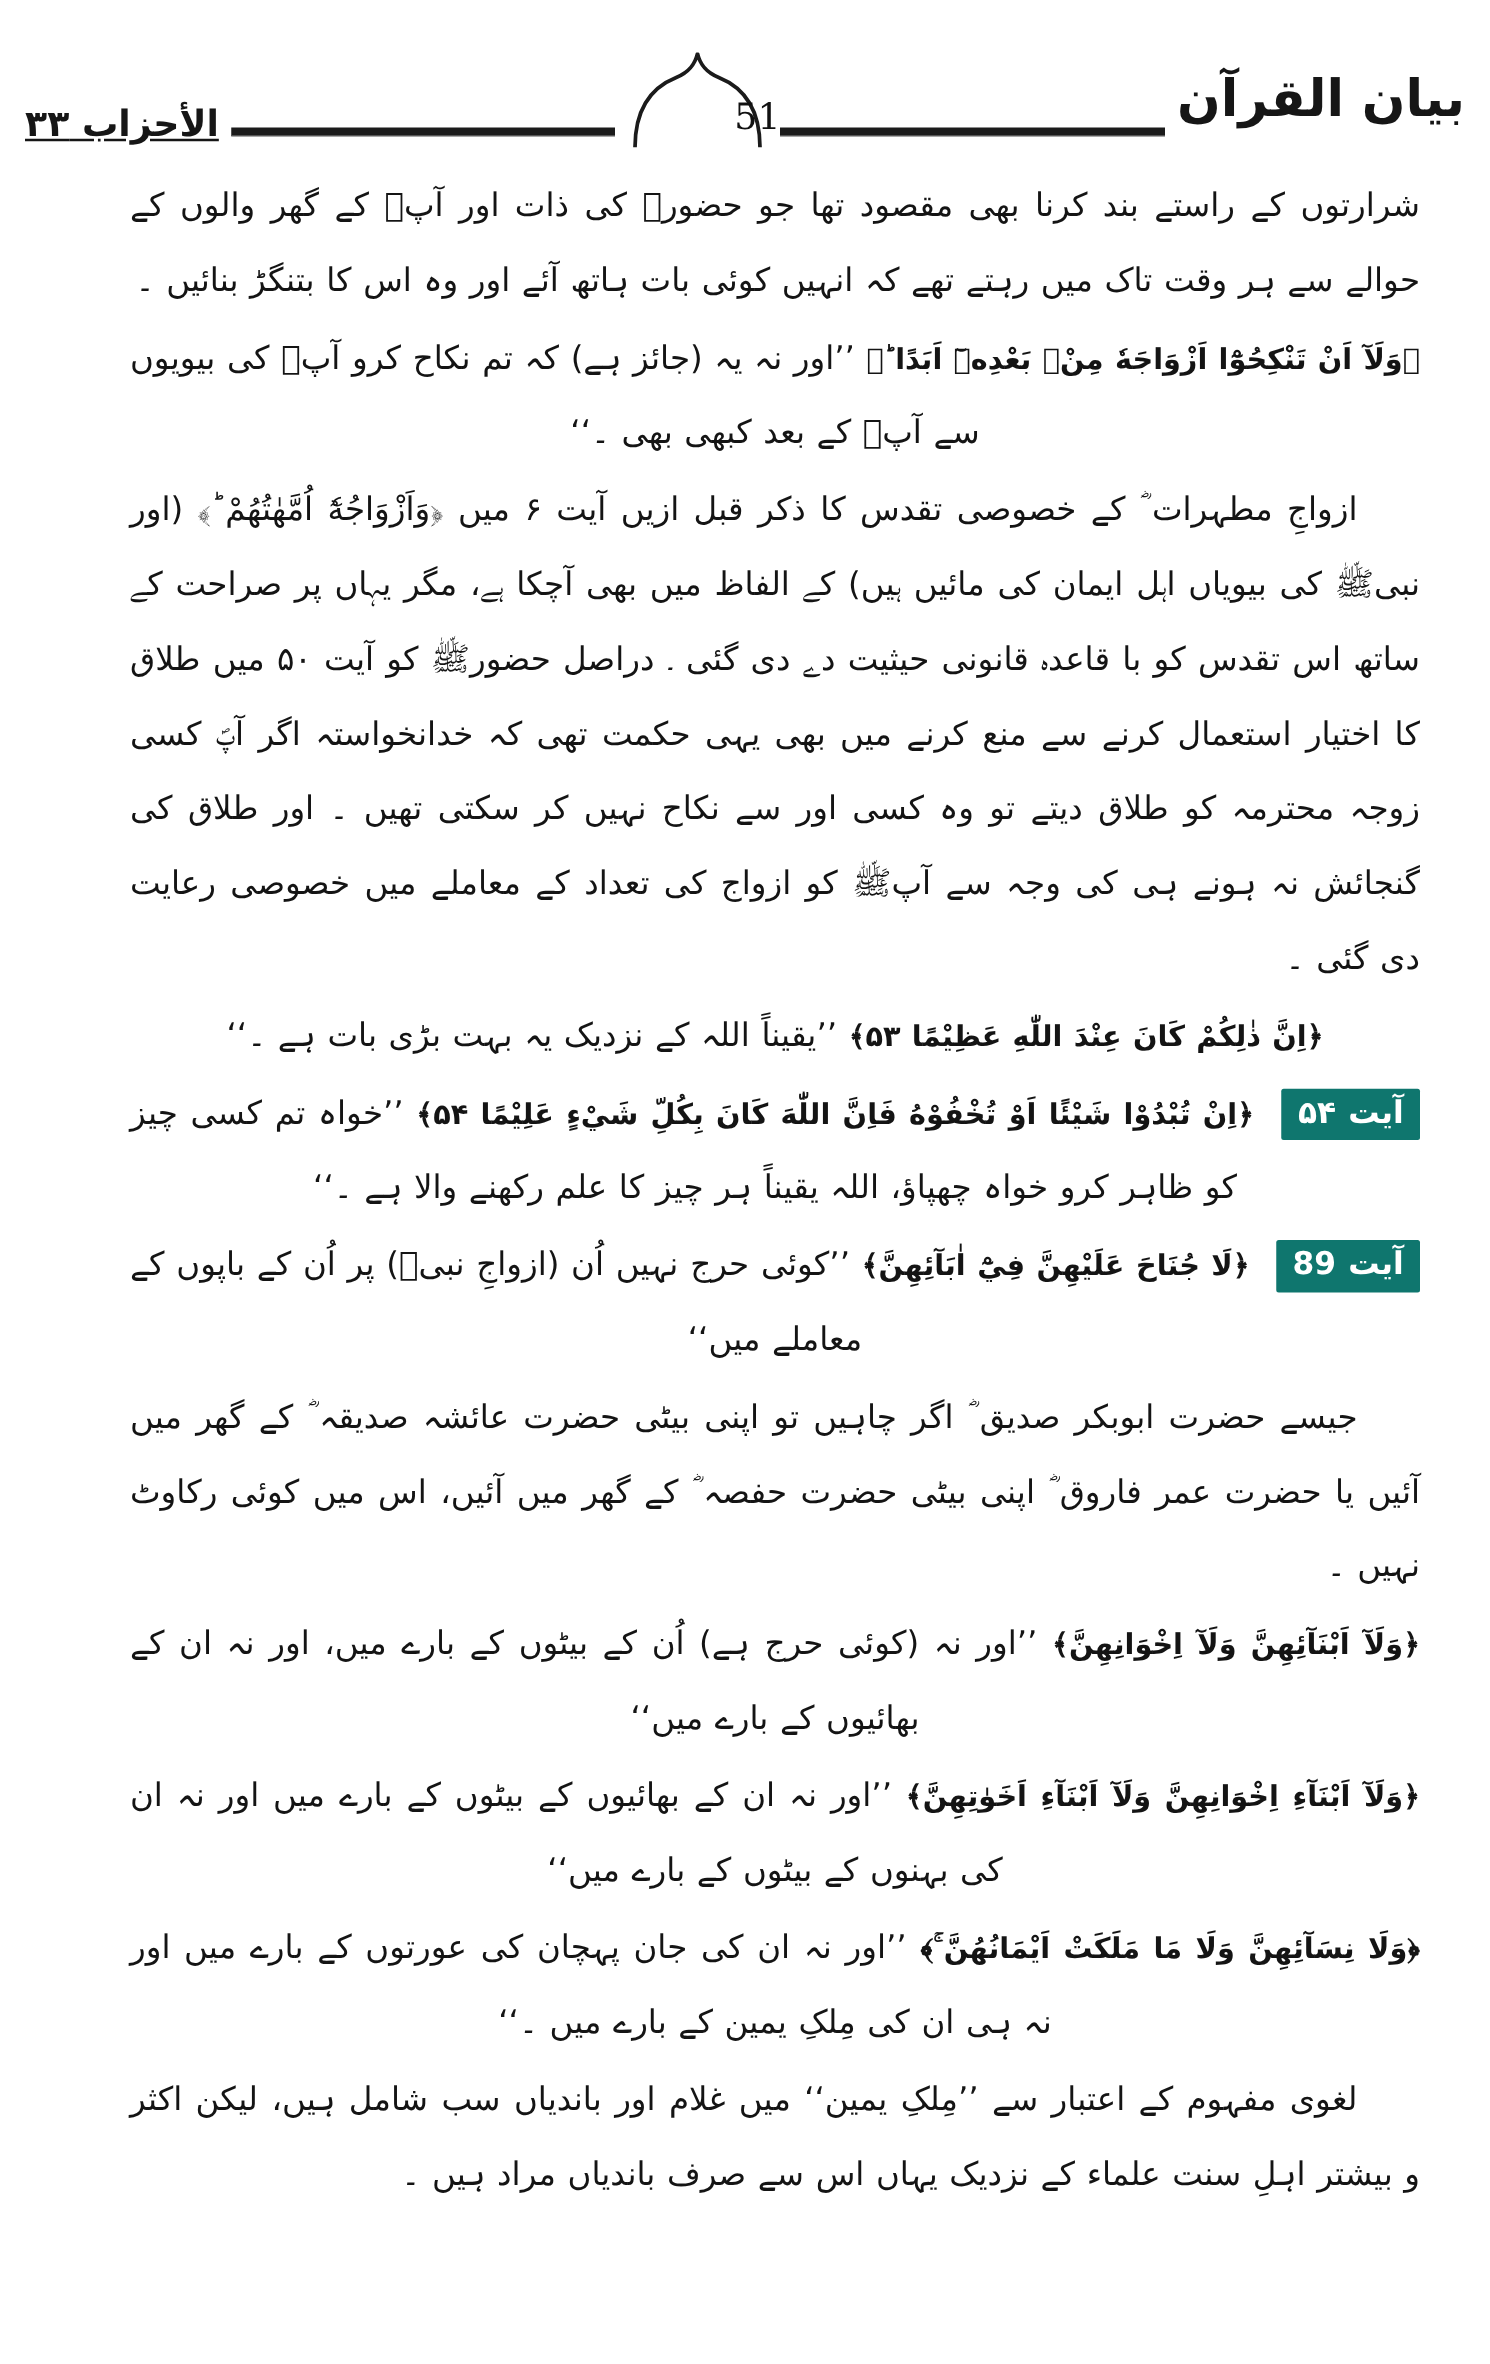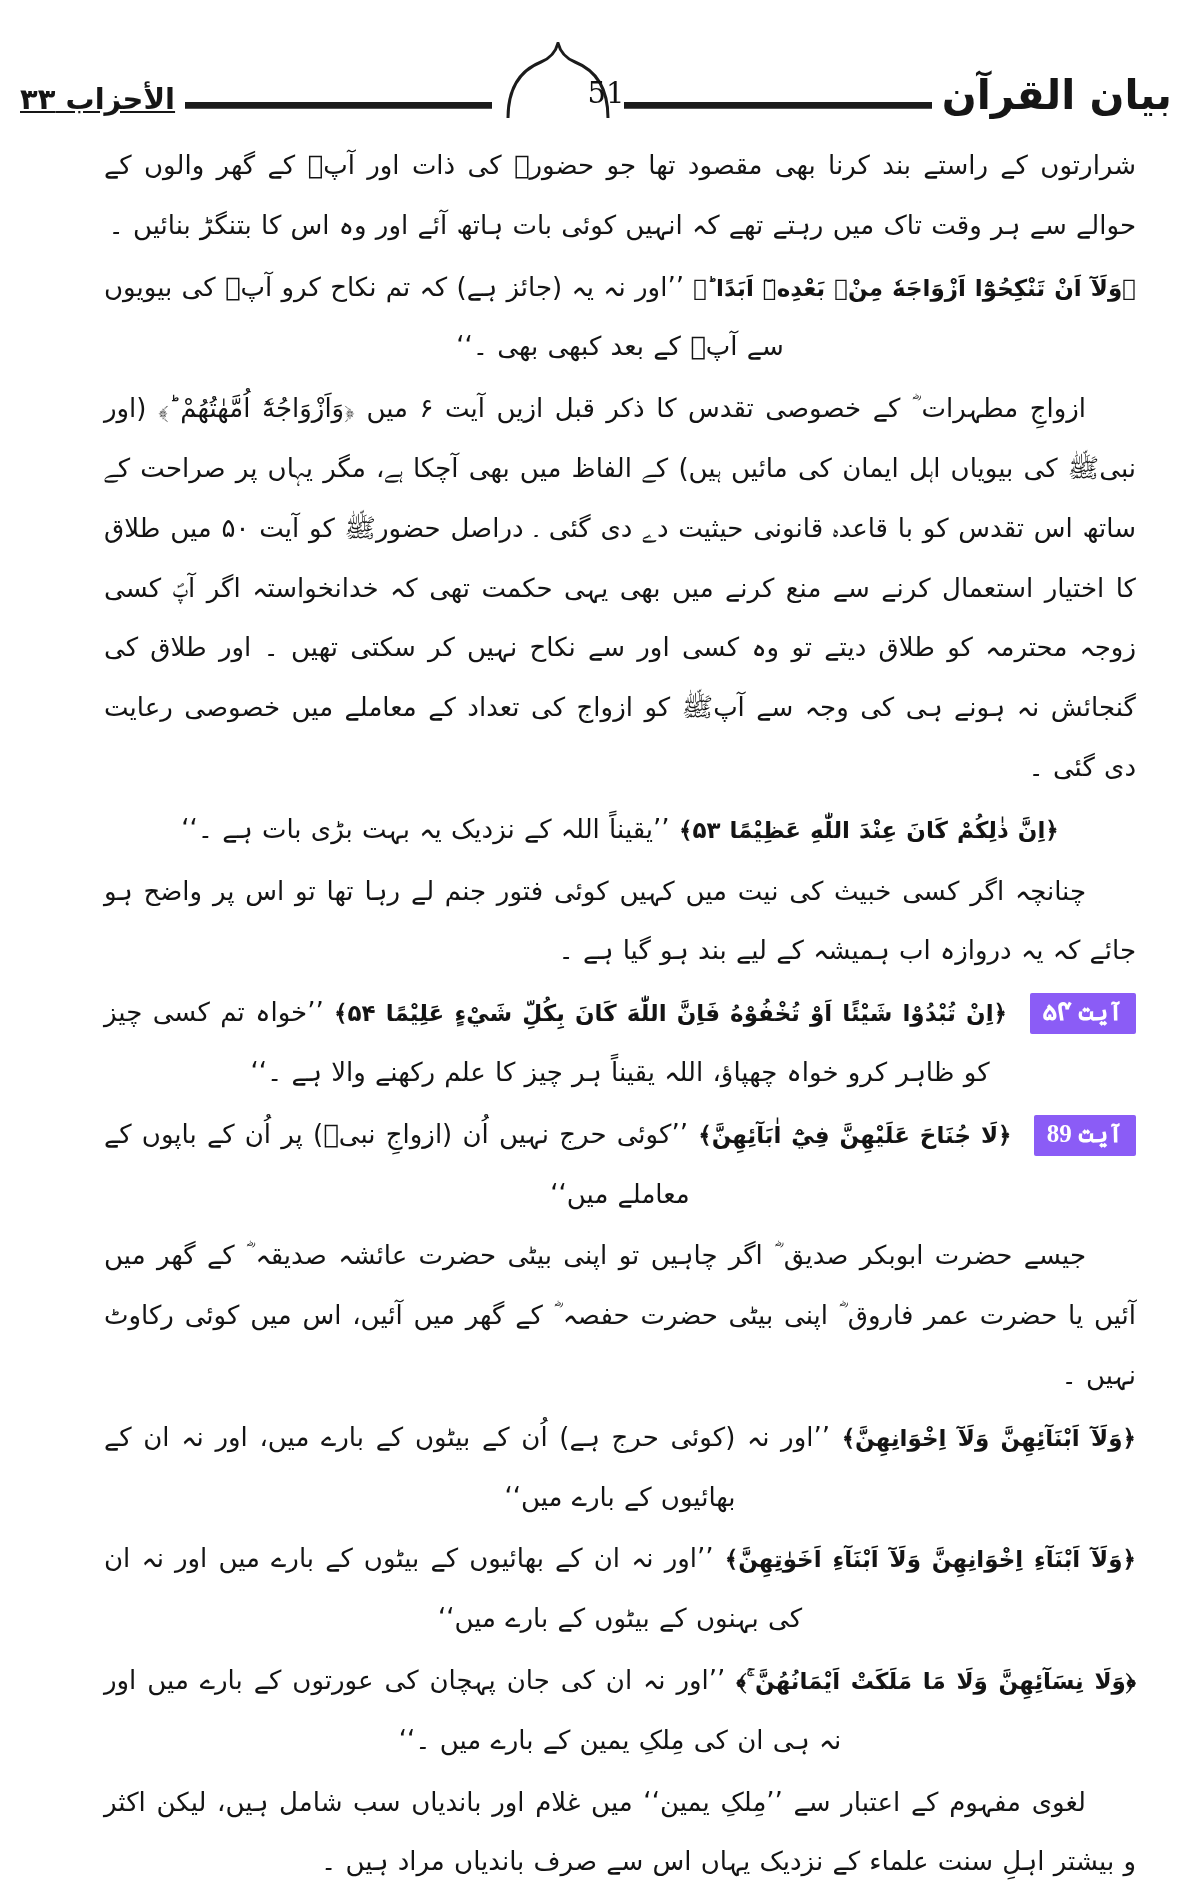--- a/index.html
+++ b/index.html
@@ -21,21 +21,21 @@
     align-items:flex-end;
     padding:40px 20px 0 20px;
     height:78px;
   }
   .book-title{
     font-size:41px;
     font-weight:700;
     line-height:1;
     white-space:nowrap;
     padding-left:10px;
-    margin-bottom:2px;
+    margin-bottom:18px;
     letter-spacing:-1px;
   }
   .chapter{
     font-size:29px;
     font-weight:700;
     line-height:1;
     white-space:nowrap;
     padding-right:10px;
     margin-bottom:4px;
     text-decoration:underline;
@@ -84,31 +84,30 @@
   }
   .ar{
     font-weight:700;
     font-size:23px;
   }
   .ur{
     font-weight:400;
   }
   .badge{
     display:inline-block;
-    background:#8b5cf6;
+    background:#0f766e;
     color:#ffffff;
     font-weight:700;
     font-size:25px;
     line-height:1.5;
     padding:0 13px 4px 13px;
     margin-left:12px;
     border-radius:2px;
     text-indent:0;
     vertical-align:middle;
-    font-family:Liberation Serif, serif;
   }
 </style>
 </head>
 <body>
 
 <div class="page">
 
   <div class="header">
     <div class="book-title">بیان القرآن</div>
     <div class="h-rule"></div>
@@ -131,21 +130,20 @@
       <span class="ur">’’اور نہ یہ (جائز ہے) کہ تم نکاح کرو آپؐ کی بیویوں سے آپؐ کے بعد کبھی بھی ۔‘‘</span>
     </p>
 
     <p class="para indent">ازواجِ مطہرات ؓ کے خصوصی تقدس کا ذکر قبل ازیں آیت ۶ میں ﴿وَاَزْوَاجُهٗٓ اُمَّهٰتُهُمْ ؕ﴾ (اور نبیﷺ کی بیویاں اہل ایمان کی مائیں ہیں) کے الفاظ میں بھی آچکا ہے، مگر یہاں پر صراحت کے ساتھ اس تقدس کو با قاعدہ قانونی حیثیت دے دی گئی ۔ دراصل حضورﷺ کو آیت ۵۰ میں طلاق کا اختیار استعمال کرنے سے منع کرنے میں بھی یہی حکمت تھی کہ خدانخواستہ اگر آپؐ کسی زوجہ محترمہ کو طلاق دیتے تو وہ کسی اور سے نکاح نہیں کر سکتی تھیں ۔ اور طلاق کی گنجائش نہ ہونے ہی کی وجہ سے آپﷺ کو ازواج کی تعداد کے معاملے میں خصوصی رعایت دی گئی ۔</p>
 
     <p class="para verse-p">
       <span class="ar">﴿اِنَّ ذٰلِكُمْ كَانَ عِنْدَ اللّٰهِ عَظِيْمًا ۵۳﴾</span>
       <span class="ur">’’یقیناً اللہ کے نزدیک یہ بہت بڑی بات ہے ۔‘‘</span>
     </p>
 
-    <p class="para indent">چنانچہ اگر کسی خبیث کی نیت میں کہیں کوئی فتور جنم لے رہا تھا تو اس پر واضح ہو جائے کہ یہ دروازہ اب ہمیشہ کے لیے بند ہو گیا ہے ۔</p>
 
     <p class="para verse-p">
       <span class="badge">آیت ۵۴</span>
       <span class="ar">﴿اِنْ تُبْدُوْا شَيْئًا اَوْ تُخْفُوْهُ فَاِنَّ اللّٰهَ كَانَ بِكُلِّ شَيْءٍ عَلِيْمًا ۵۴﴾</span>
       <span class="ur">’’خواہ تم کسی چیز کو ظاہر کرو خواہ چھپاؤ، اللہ یقیناً ہر چیز کا علم رکھنے والا ہے ۔‘‘</span>
     </p>
 
     <p class="para verse-p">
       <span class="badge">آیت 89</span>
       <span class="ar">﴿لَا جُنَاحَ عَلَيْهِنَّ فِيْٓ اٰبَآئِهِنَّ﴾</span>

